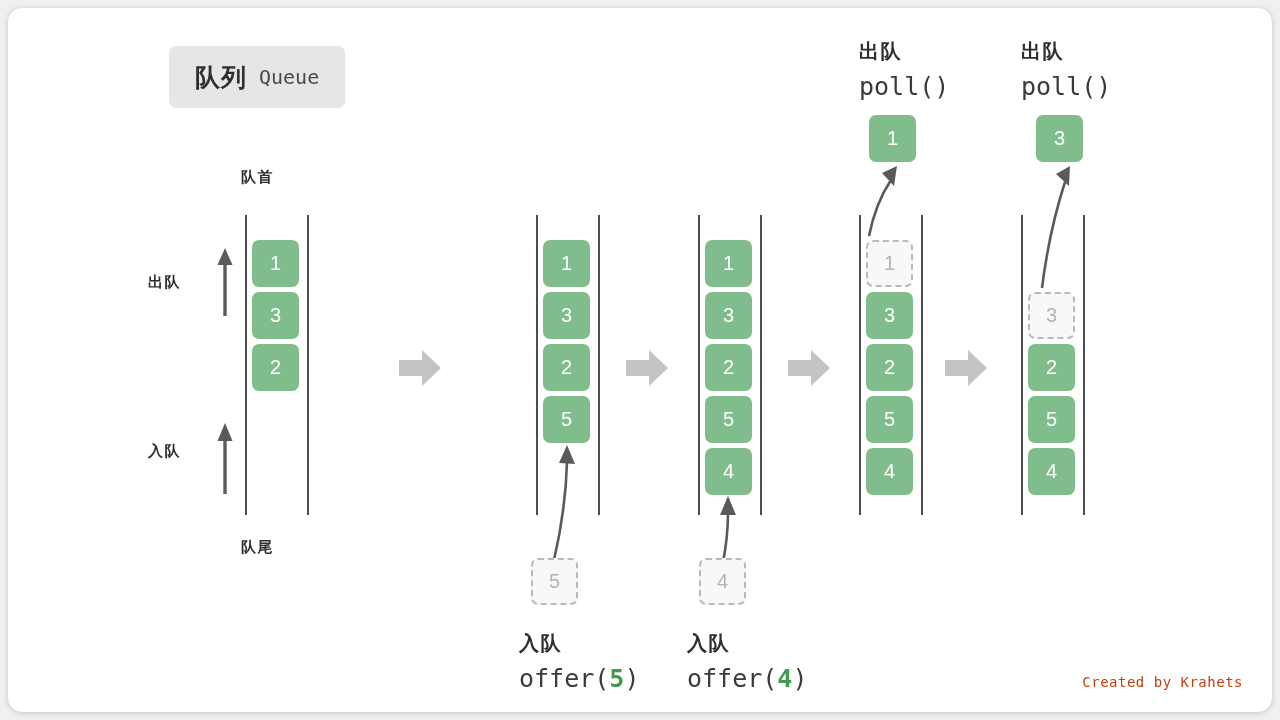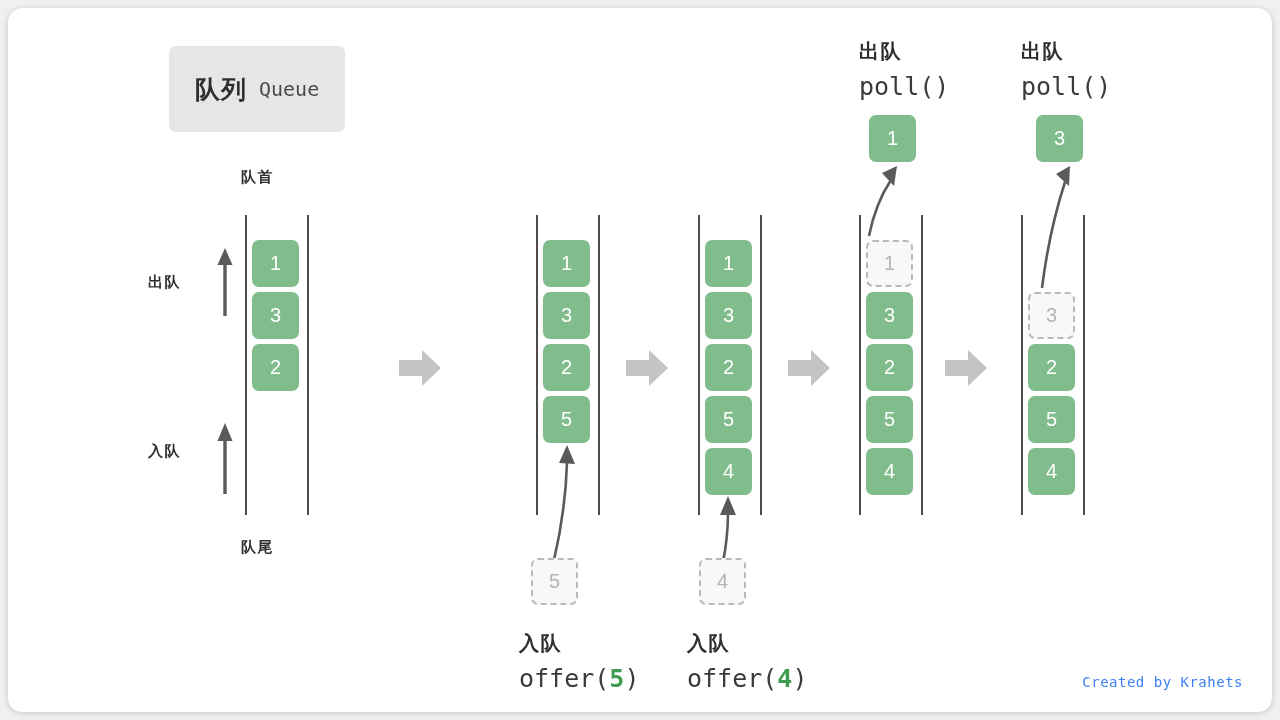--- a/index.html
+++ b/index.html
@@ -30,21 +30,21 @@
     width: 1264px;
     height: 704px;
   }
 
   
   .title-badge {
     position: absolute;
     left: 161px;
     top: 38px;
     height: 54px;
-    padding: 16px 26px;
+    padding: 4px 26px;
     display: flex;
     align-items: center;
     gap: 12px;
     background: #e6e6e6;
     border-radius: 7px;
     white-space: nowrap;
   }
   .title-cn {
     font-size: 25px;
     font-weight: bold;
@@ -134,21 +134,21 @@
     position: absolute;
   }
 
   
   .credit {
     position: absolute;
     right: 29px;
     bottom: 22px;
     font-family: "DejaVu Sans Mono", "Liberation Mono", monospace;
     font-size: 14px;
-    color: #3b82f6;
+    color: #c2410c;
     letter-spacing: 0.5px;
     white-space: nowrap;
   }
 </style>
 </head>
 <body>
 
 <div class="card">
   <div class="stage">
 

